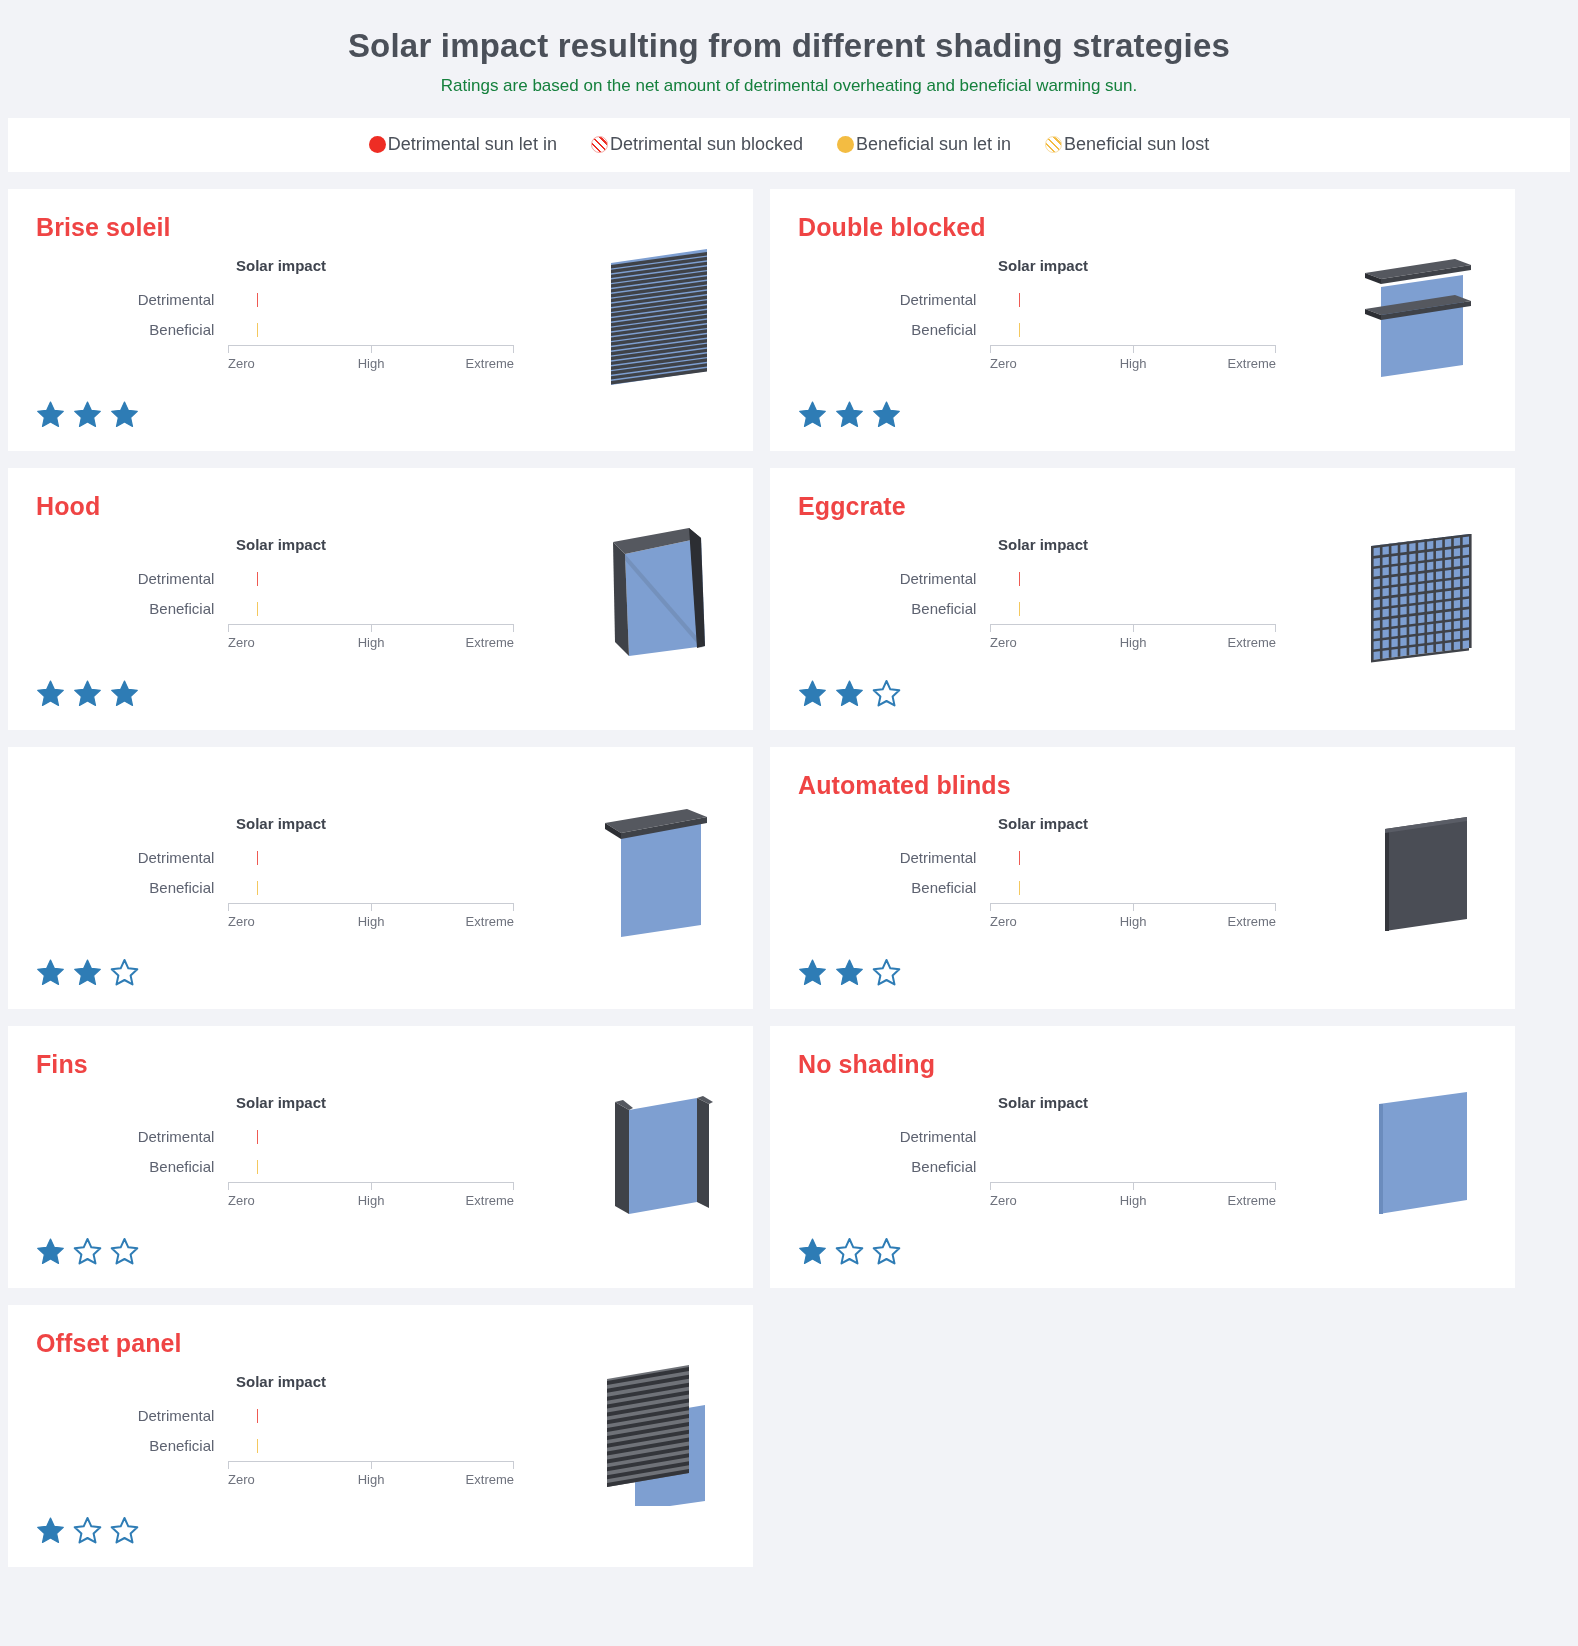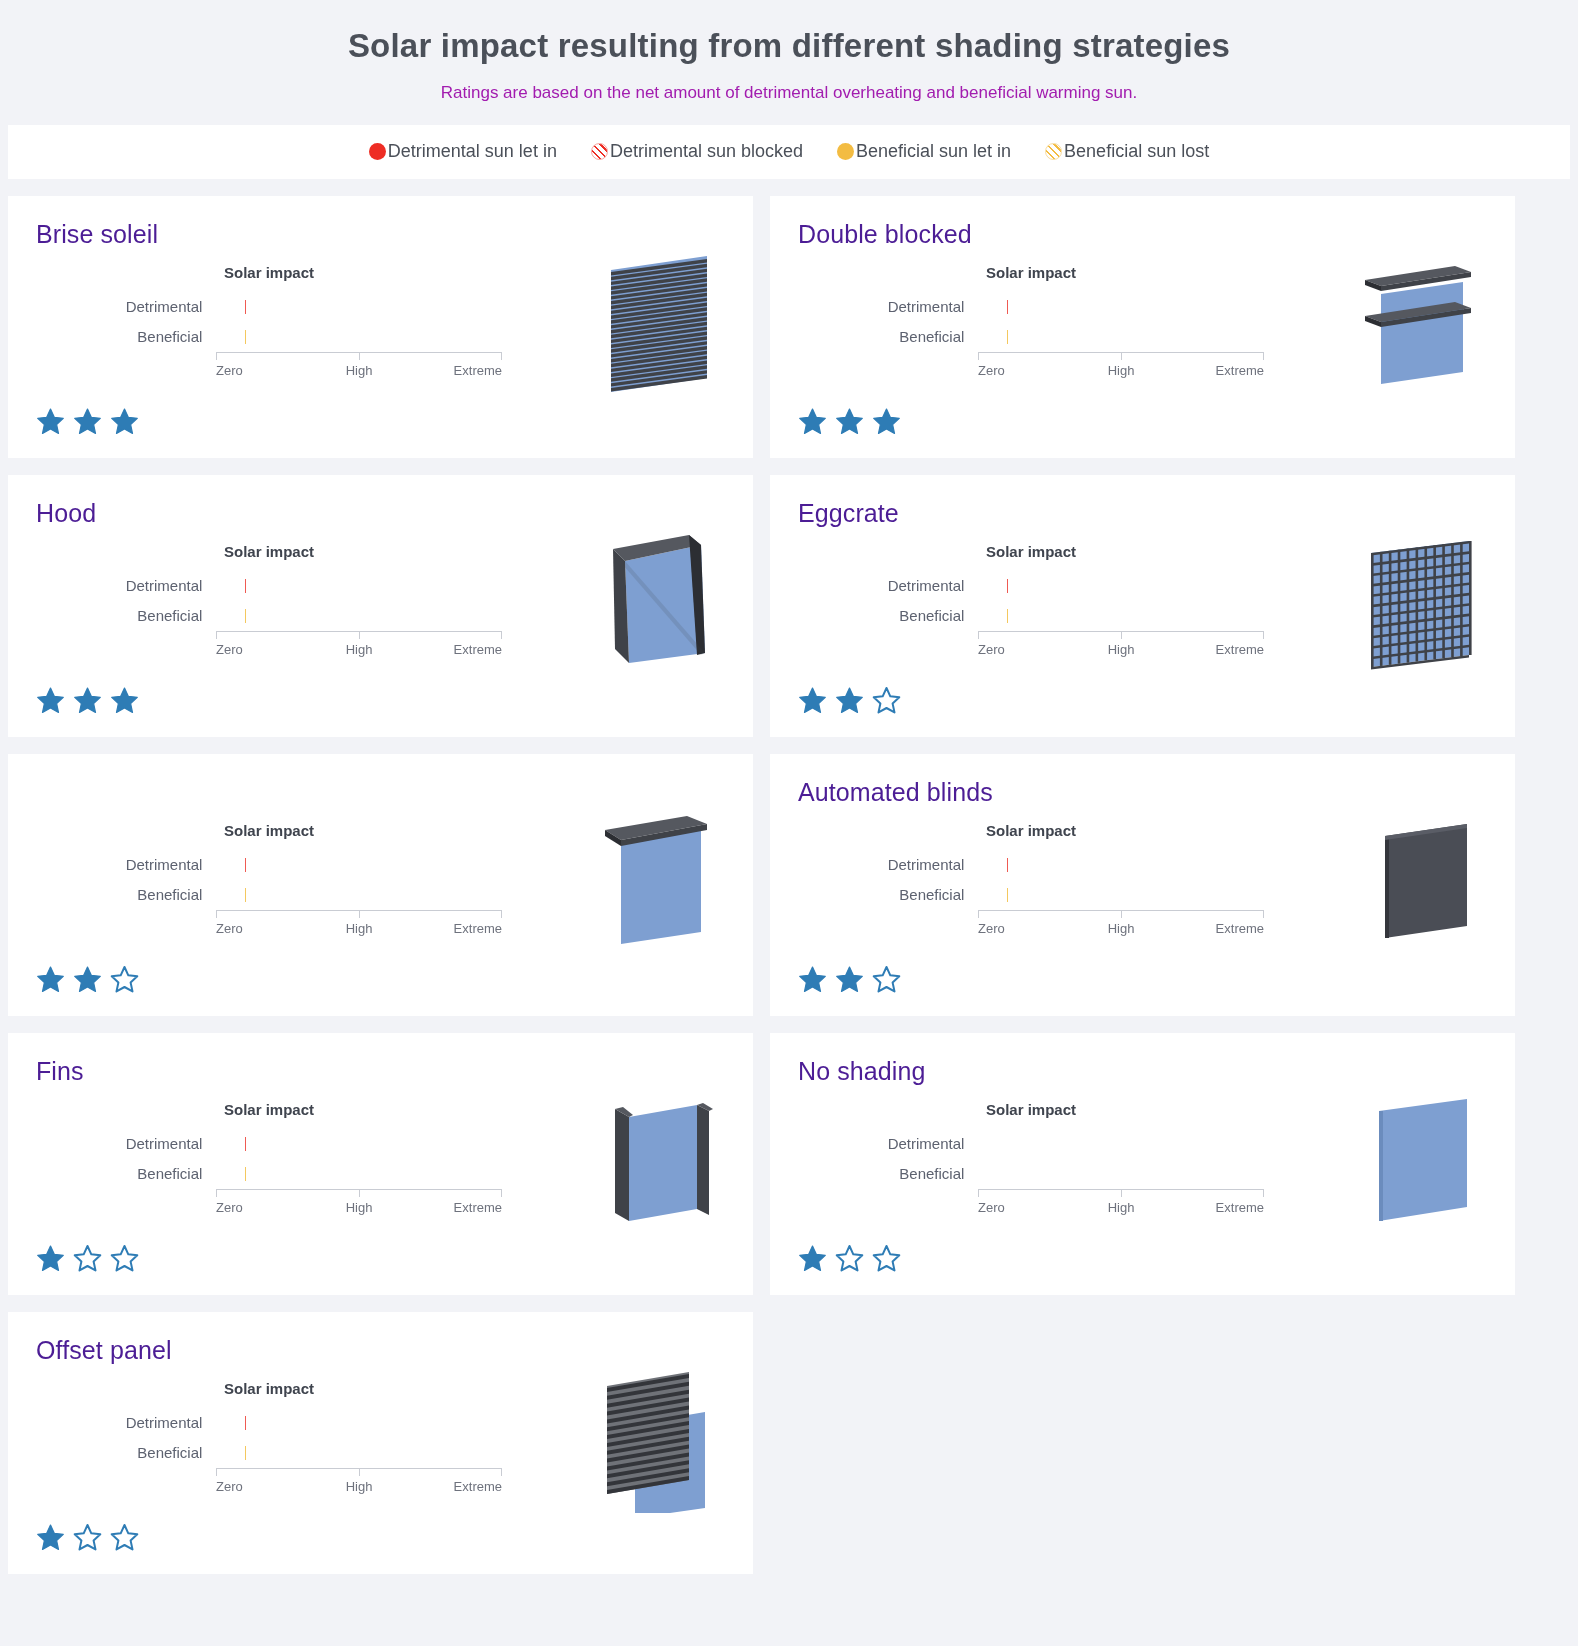--- a/index.html
+++ b/index.html
@@ -17,22 +17,22 @@
   .header h1 {
     font-size: 33px;
     font-weight: 700;
     color: #4b5059;
     letter-spacing: .2px;
     line-height: 1.2;
   }
   .header p {
     font-size: 17px;
     font-weight: 400;
-    color: #a21caf;
-    margin-top: 17px;
+    color: #15803d;
+    margin-top: 10px;
   }
 
   
   .legend-bar {
     background: #ffffff;
     height: 54px;
     display: flex;
     align-items: center;
     justify-content: center;
     gap: 34px;
@@ -62,30 +62,30 @@
     width: 1562px;
   }
   .card {
     background: #ffffff;
     height: 262px;
     position: relative;
     padding: 24px 0 0 0;
   }
   .card-title {
     font-size: 25px;
-    font-weight: 400;
-    color: #4c1d95;
+    font-weight: 700;
+    color: #ef4444;
     padding-left: 28px;
     letter-spacing: .1px;
   }
 
   
   .chart {
     position: absolute;
-    left: 100px;
+    left: 112px;
     top: 68px;
     width: 410px;
   }
   .chart-heading {
     font-size: 15px;
     font-weight: 700;
     color: #3f444e;
     margin-left: 116px;
     margin-bottom: 11px;
   }

